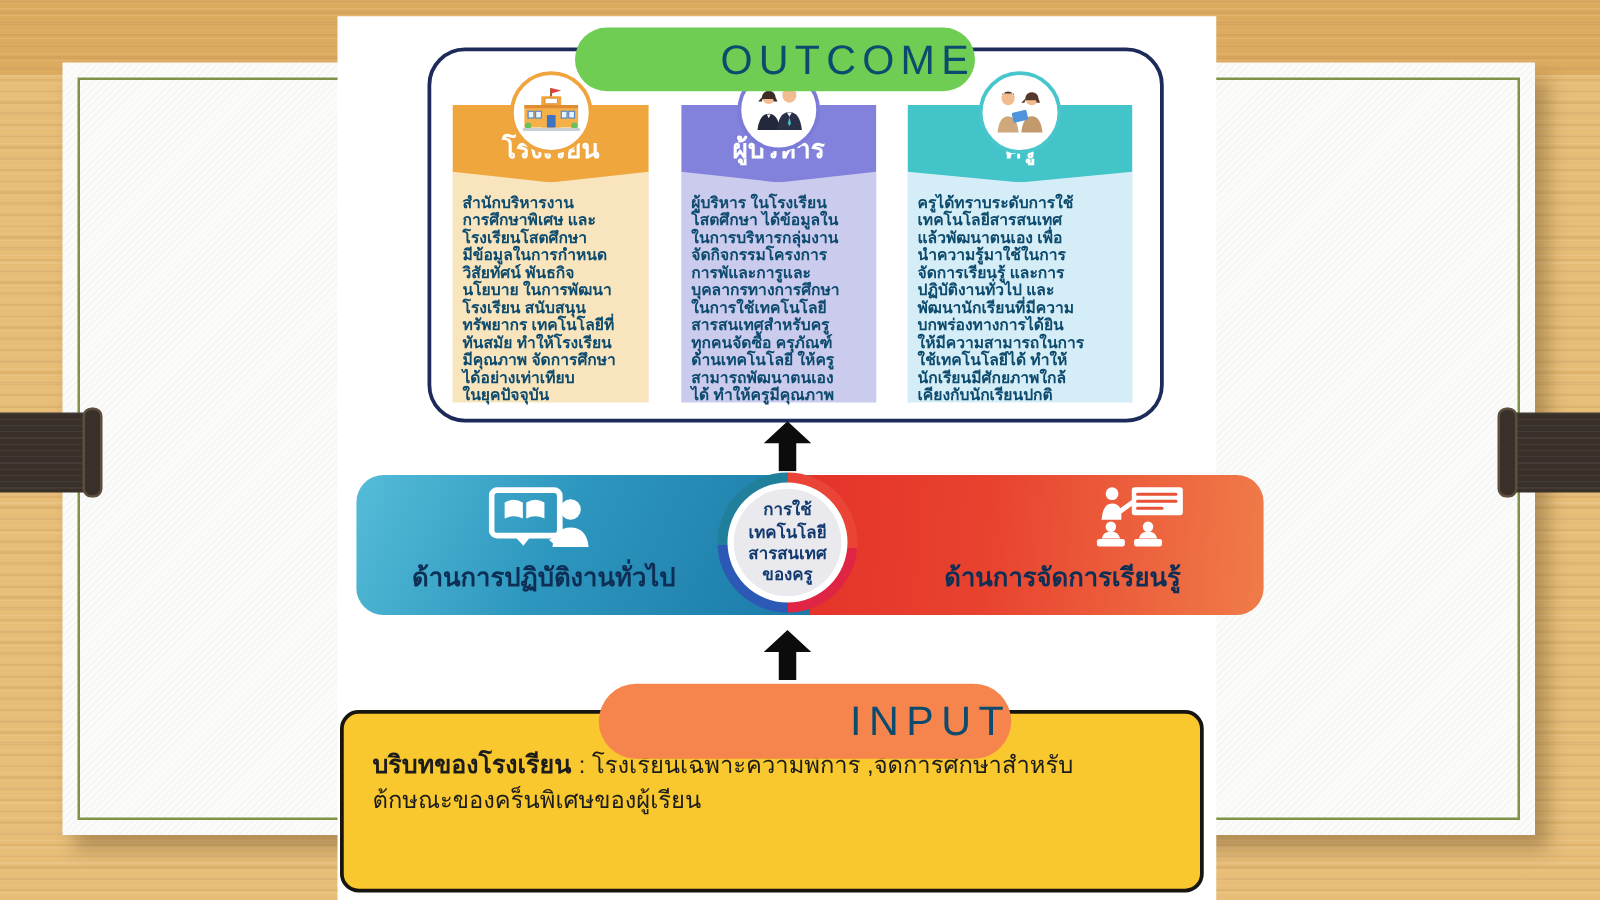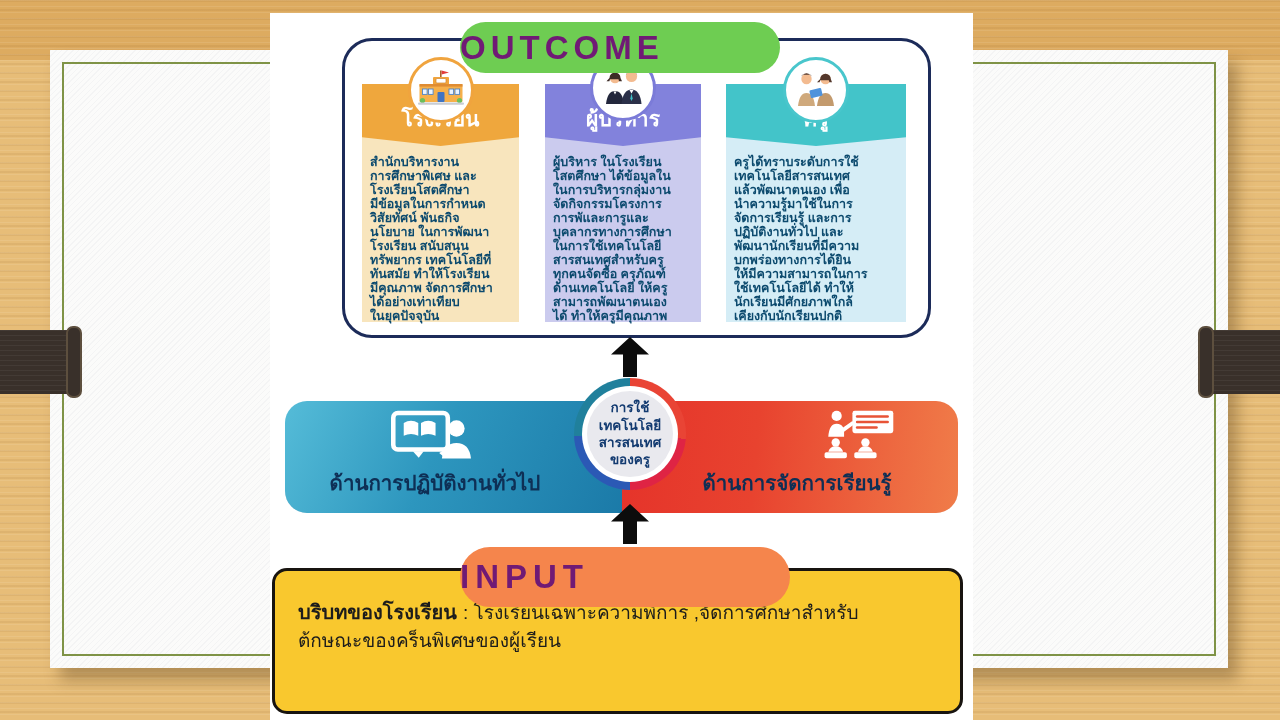--- a/index.html
+++ b/index.html
@@ -26,25 +26,25 @@
   .ribbon.left{left:0;}
   .ribbon.right{right:0;}
   .ribbon-cap{position:absolute;top:-4px;width:12px;height:68px;background:#39302a;border:2px solid #5d4f3e;border-radius:7px;}
   .ribbon.left .ribbon-cap{right:-2px;}
   .ribbon.right .ribbon-cap{left:-2px;}
   
   .info-col{position:absolute;left:270px;top:13px;width:703px;height:707px;background:#ffffff;z-index:4;}
   
   .outcome-frame{position:absolute;left:342px;top:38px;width:583px;height:294px;background:#fff;
     border:3px solid #1c2b59;border-radius:30px;z-index:5;}
-  .pill{position:absolute;display:flex;align-items:center;justify-content:flex-start;
-    color:#701a75;font-weight:700;z-index:8;}
+  .pill{position:absolute;display:flex;align-items:center;justify-content:flex-end;
+    color:#0c4a6e;font-weight:400;z-index:8;}
   .outcome-pill{left:460px;top:22px;width:320px;height:51px;border-radius:26px;background:#6ecd52;
     font-size:33px;letter-spacing:5px;}
-  .input-pill{left:460px;top:547px;width:330px;height:60px;border-radius:30px;background:#f5854c;
+  .input-pill{left:479px;top:547px;width:330px;height:60px;border-radius:30px;background:#f5854c;
     font-size:33px;letter-spacing:6px;}
   
   .col{position:absolute;top:84px;height:238px;z-index:6;}
   .col-header{position:absolute;left:0;right:0;top:0;height:62px;
     clip-path:polygon(0 0,100% 0,100% 86%,50% 100%,0 86%);
     display:flex;align-items:flex-end;justify-content:center;padding-bottom:11px;box-sizing:border-box;
     color:#fff;font-weight:800;font-size:21px;}
   .col-body{position:absolute;left:0;right:0;top:62px;bottom:0;padding:9px 7px 0 8px;box-sizing:border-box;
     font-size:12.5px;line-height:14px;font-weight:600;color:#0c4a6e;white-space:pre-line;}
   .col-school{left:362px;width:157px;background:#f8e5bd;}
@@ -56,22 +56,22 @@
   .icon-circle{position:absolute;width:60px;height:60px;border-radius:50%;background:#fff;
     display:flex;align-items:center;justify-content:center;z-index:7;}
   .ic-school{left:408px;top:57px;border:3px solid #f0a43e;}
   .ic-admin{left:590px;top:55px;border:3px solid #7b7bd8;}
   .ic-teacher{left:783px;top:57px;border:3px solid #49c6cc;}
   
   .arrow{position:absolute;z-index:8;}
   .arrow1{left:611px;top:337px;}
   .arrow2{left:611px;top:504px;}
   
-  .band{position:absolute;left:285px;top:380px;width:673px;height:112px;border-radius:22px;
-    overflow:hidden;display:flex;z-index:6;box-shadow:inset 0 -6px 0 rgba(0,0,0,0.12);margin-top:21px;}
+  .band{position:absolute;left:285px;top:380px;width:726px;height:112px;border-radius:22px;
+    overflow:hidden;display:flex;z-index:6;box-shadow:inset 0 -6px 0 rgba(0,0,0,0.12);}
   .band-left{width:50%;height:100%;position:relative;
     background:linear-gradient(115deg,#55bcd8 0%,#2d96be 45%,#1b7aa8 100%);}
   .band-right{width:50%;height:100%;position:relative;
     background:linear-gradient(95deg,#e5332a 0%,#e8432f 40%,#f07c49 100%);}
   .band-label{position:absolute;bottom:14px;text-align:center;color:#0e2f55;font-weight:800;font-size:20.5px;}
   .band-label.left-l{left:0;width:300px;}
   .band-label.right-l{right:6px;width:310px;}
   .band-icon{position:absolute;top:8px;}
   .band-icon.left-i{left:106px;}
   .band-icon.right-i{right:62px;}

